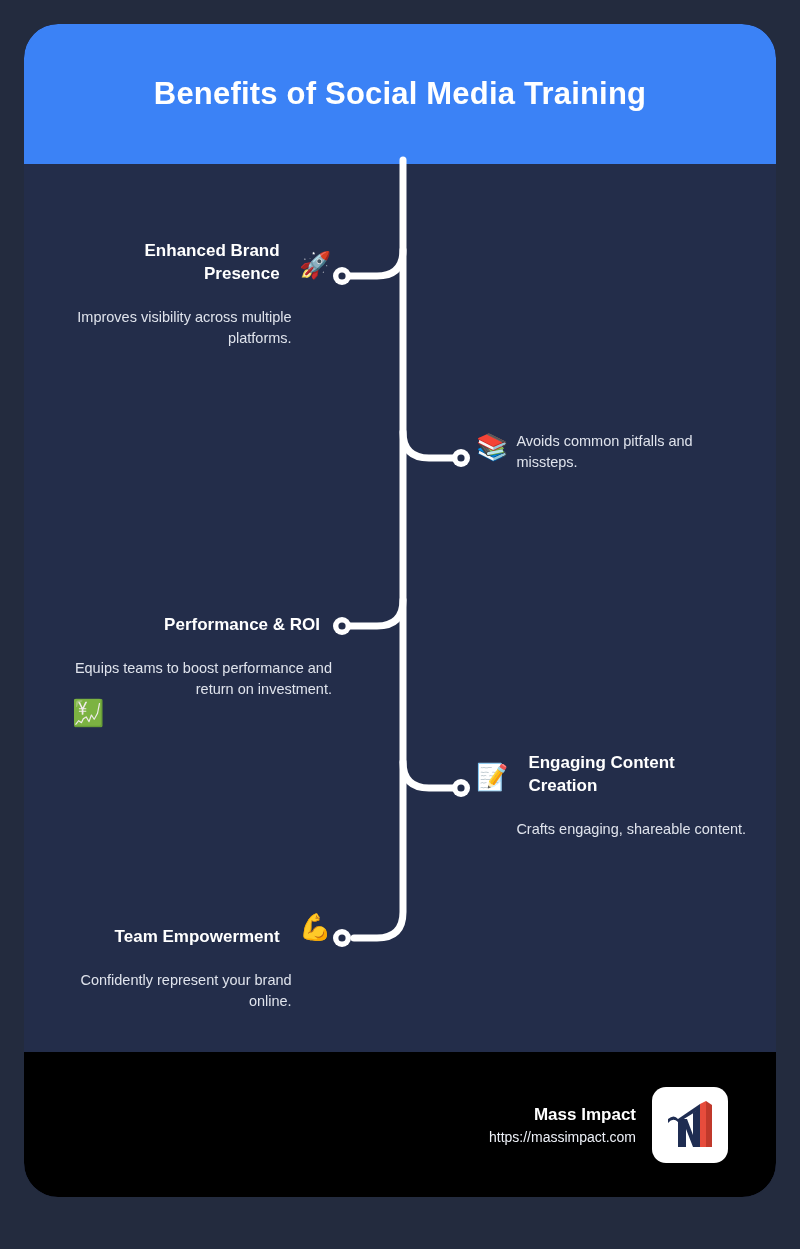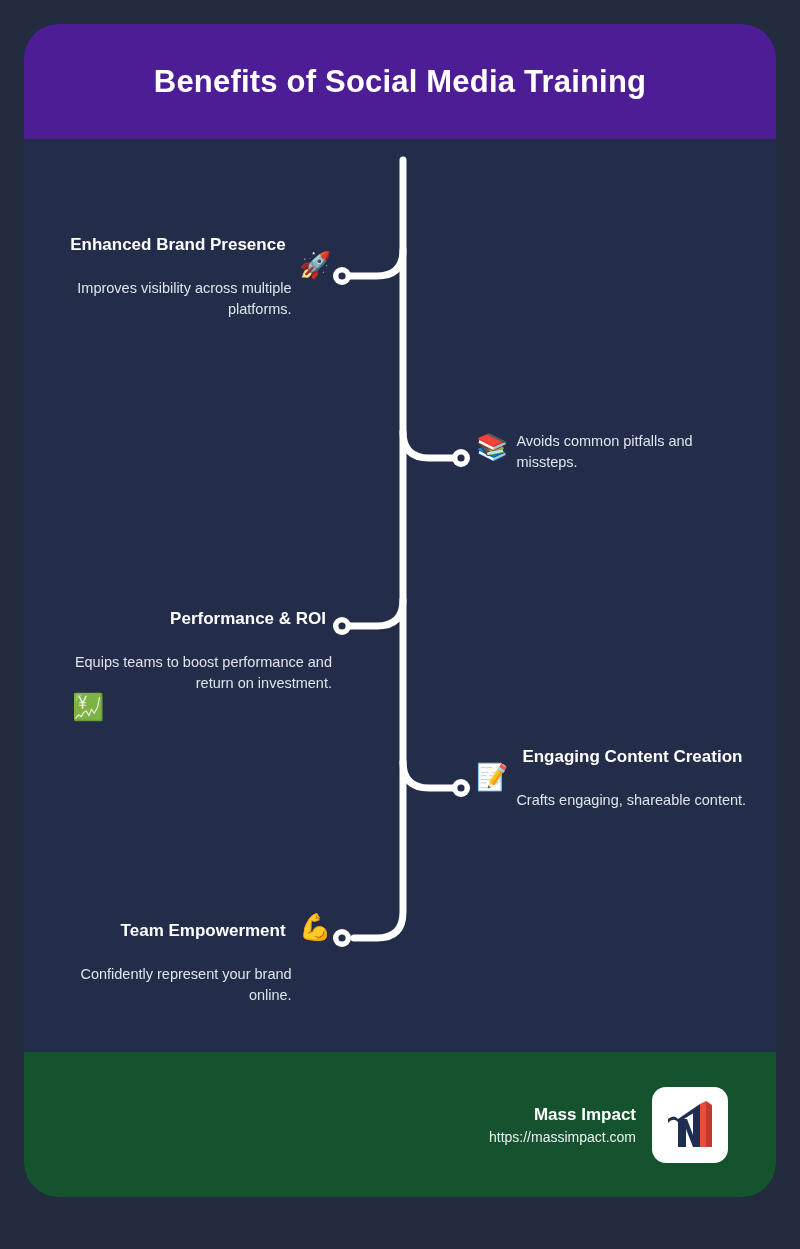--- a/index.html
+++ b/index.html
@@ -24,22 +24,22 @@
     border-radius: 34px;
     overflow: hidden;
   }
 
   
   .header {
     position: absolute;
     left: 0;
     top: 0;
     width: 752px;
-    height: 115px;
-    background: #4c1d95;
+    height: 140px;
+    background: #3b82f6;
     border-radius: 34px 34px 0 0;
     display: flex;
     align-items: center;
     justify-content: center;
   }
   .header-title {
     color: #ffffff;
     font-size: 31px;
     font-weight: bold;
     letter-spacing: 0.2px;
@@ -80,21 +80,21 @@
   }
   .text-block-right {
     text-align: left;
   }
 
   .item-title {
     color: #ffffff;
     font-size: 17px;
     font-weight: bold;
     line-height: 1.35;
-    margin: 6px;
+    margin: 12px;
   }
   .item-desc {
     color: #dfe3ec;
     font-size: 14.5px;
     line-height: 1.45;
     margin: 21px 0 0 0;
   }
 
   .emoji {
     font-size: 26px;
@@ -110,21 +110,21 @@
     margin-top: 24px;
   }
 
   
   .footer {
     position: absolute;
     left: 0;
     bottom: 0;
     width: 752px;
     height: 145px;
-    background: #14532d;
+    background: #000000;
     border-radius: 0 0 34px 34px;
     display: flex;
     align-items: center;
     justify-content: flex-end;
     padding-right: 48px;
     box-sizing: border-box;
   }
   .footer-text {
     text-align: right;
     margin-right: 16px;

